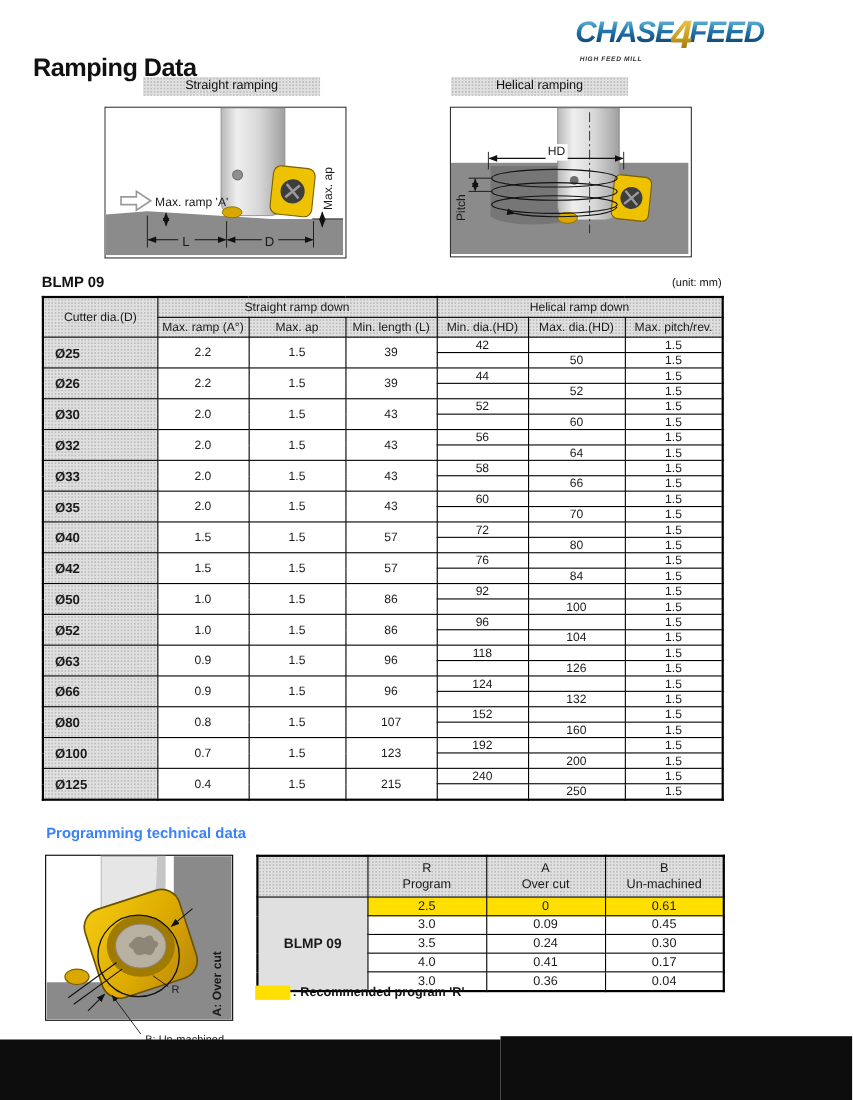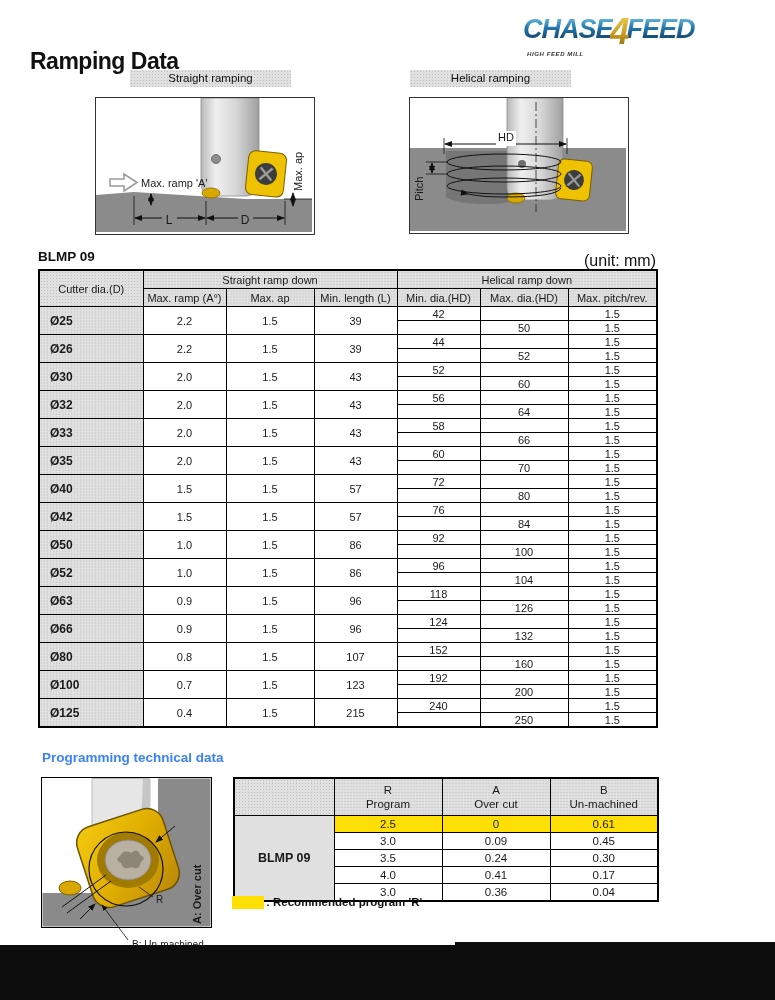--- a/index.html
+++ b/index.html
@@ -21,21 +21,21 @@
   .cap{position:absolute;width:161px;height:17px;line-height:17px;text-align:center;font-size:11.5px;color:#111;}
   .cap.straight{left:130px;top:70px;}
   .cap.helical{left:410px;top:70px;}
 
   .fig{position:absolute;border:1px solid #333;background:#fff;}
   .fig.straight{left:95px;top:97px;width:218px;height:136px;}
   .fig.helical{left:381px;top:97px;width:218px;height:135px;margin-left:28px;}
   .fig svg{display:block;}
 
   .tbl-title{position:absolute;left:38px;top:249px;font-size:13.5px;font-weight:bold;color:#111;}
-  .unit-note{position:absolute;left:38px;top:252px;width:618px;text-align:right;font-size:16px;color:#111;}
+  .unit-note{position:absolute;left:38px;top:252px;width:618px;text-align:right;font-size:10px;color:#111;}
 
   
   table.mt{position:absolute;left:38px;top:269px;width:618px;border-collapse:collapse;table-layout:fixed;border:2px solid #000;}
   table.mt th,table.mt td{border:1px solid #000;font-weight:normal;font-size:11px;text-align:center;padding:0;line-height:12px;}
   table.mt th{height:17px;}
   table.mt td{height:13px;}
   table.mt td.dia{text-align:left;padding-left:10px;font-size:12px;font-weight:bold;}
 
   
   .prog-title{position:absolute;left:42px;top:750px;font-size:13.5px;font-weight:bold;color:#3b82f6;}

